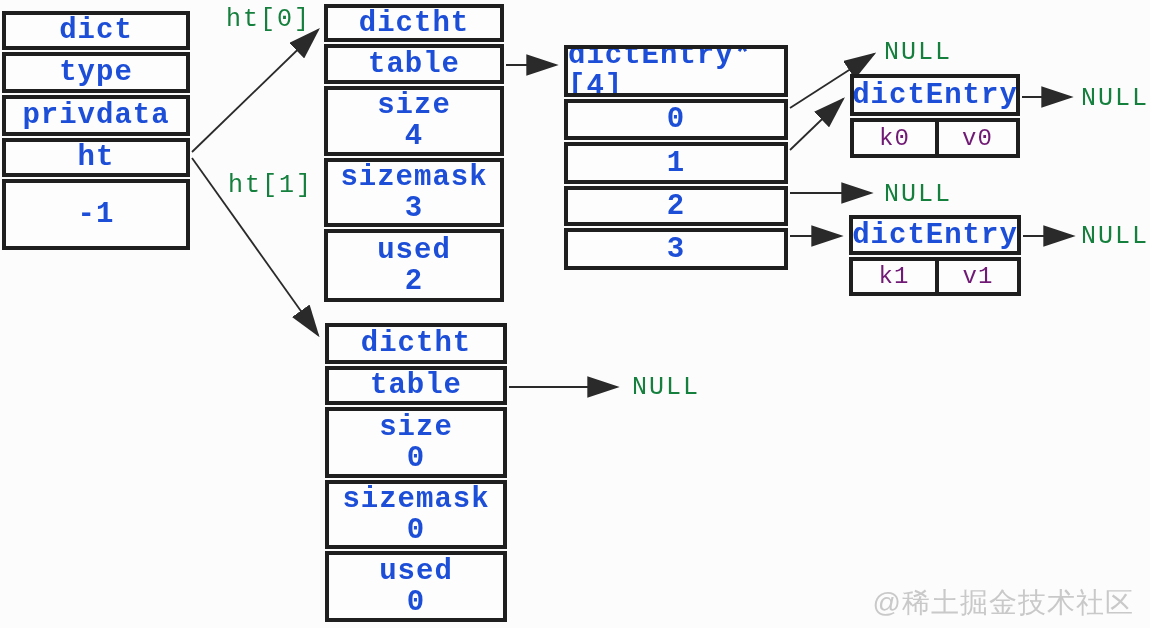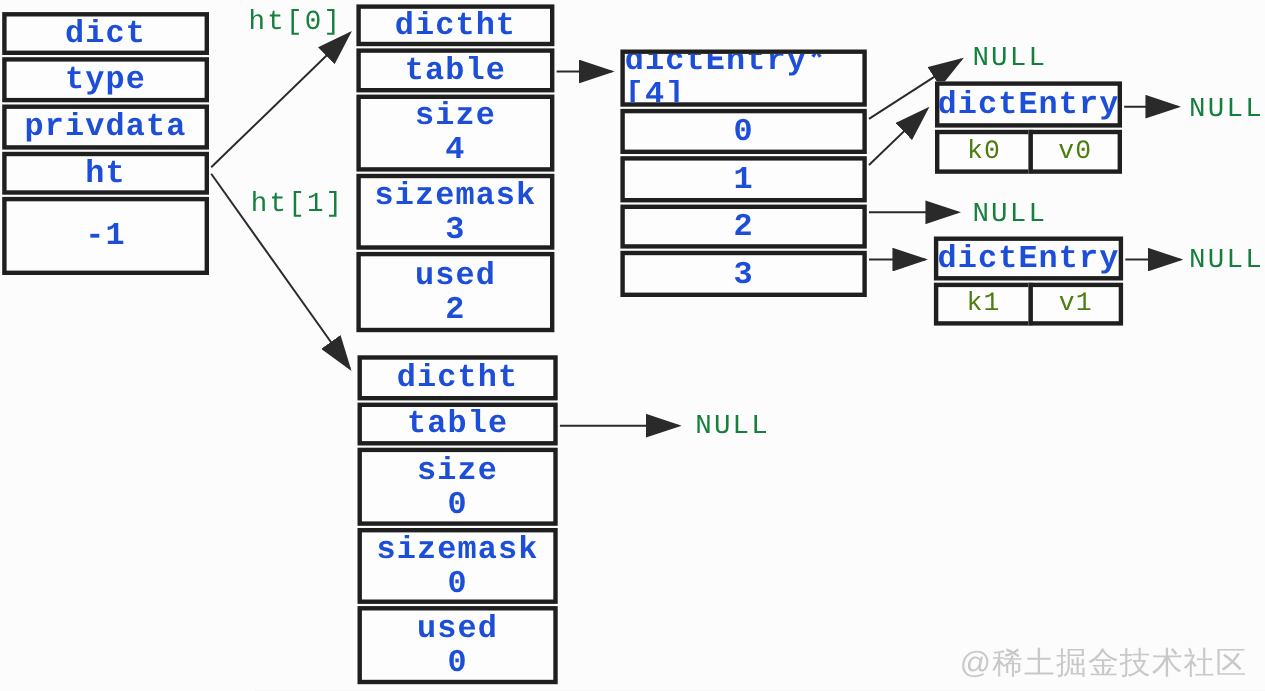--- a/index.html
+++ b/index.html
@@ -27,21 +27,21 @@
   .srow:first-child{margin-top:0;}
   .kvrow{
     display:flex;flex-direction:row;
     margin-top:2px;
   }
   .kvcell{
     box-sizing:border-box;
     border:4px solid #1f1f1f;
     background:#fdfdfd;
     display:flex;align-items:center;justify-content:center;
-    font-size:24px;color:#4d7c0f;letter-spacing:1px;
+    font-size:24px;color:#701a75;letter-spacing:1px;
   }
   .kvcell.v{margin-left:-4px;flex:1;}
   .floatlbl{
     position:absolute;
     font-size:25px;line-height:29px;
     letter-spacing:2px;
     color:#15803d;
     white-space:nowrap;
   }
   .arrows{position:absolute;left:0;top:0;pointer-events:none;}

